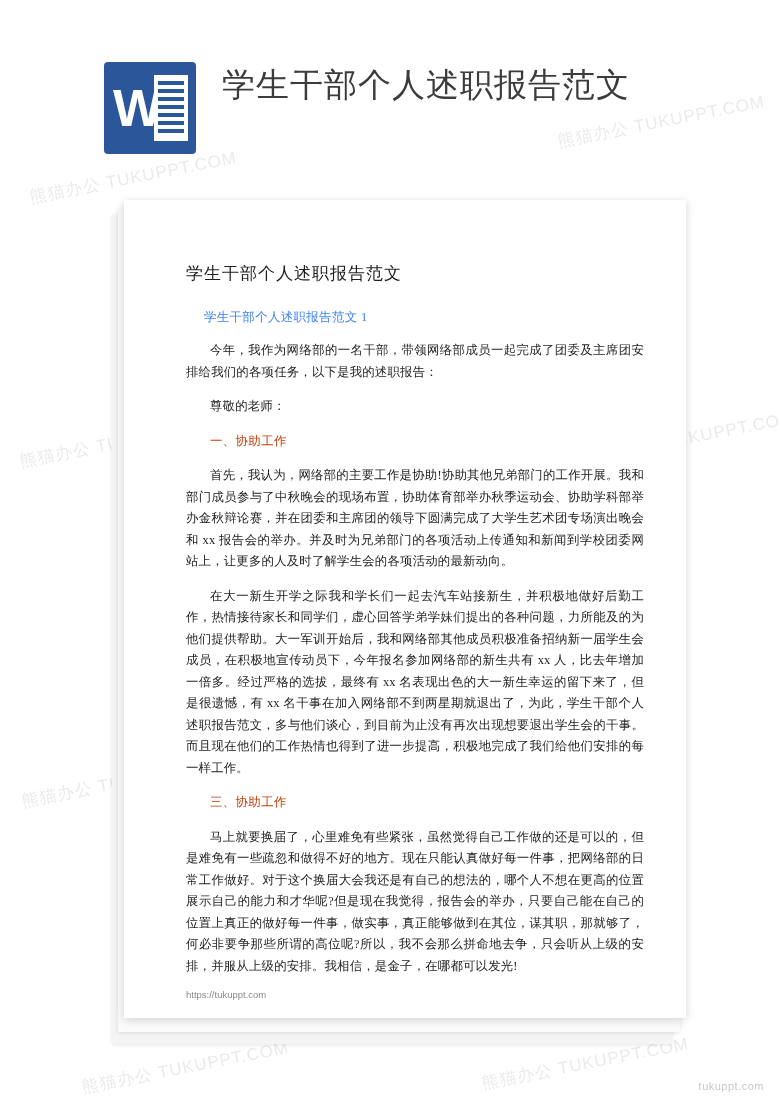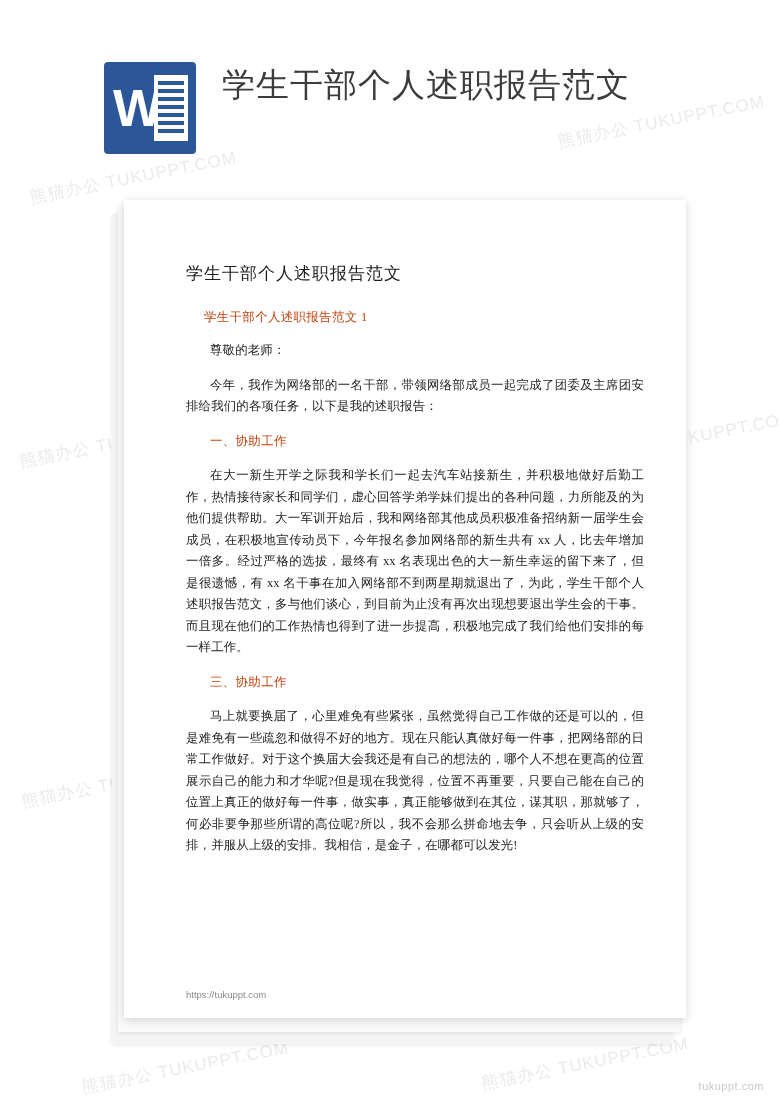--- a/index.html
+++ b/index.html
@@ -126,21 +126,21 @@
   .doc-title {
     font-family: "Liberation Serif", serif;
     font-size: 17px;
     color: #1d1d1d;
     letter-spacing: 1px;
     margin-bottom: 24px;
   }
   .doc-sub {
     font-family: "Liberation Serif", serif;
     font-size: 12.4px;
-    color: #c2410c;
+    color: #3b82f6;
     margin: 0 0 14px 18px;
     letter-spacing: 0.4px;
   }
   .doc-p {
     font-family: "Liberation Serif", serif;
     font-size: 12.4px;
     color: #1d1d1d;
     line-height: 21.5px;
     text-align: justify;
     margin: 0 0 13px 0;
@@ -205,26 +205,27 @@
   <div class="wm" style="left:80px; top:1056px;">熊猫办公 TUKUPPT.COM</div>
   <div class="wm" style="left:480px; top:1052px;">熊猫办公 TUKUPPT.COM</div>
 
   <div class="sheet-back2"></div>
   <div class="sheet-back1"></div>
 
   <div class="sheet-main">
     <div class="doc-inner">
       <div class="doc-title">学生干部个人述职报告范文</div>
       <div class="doc-sub">学生干部个人述职报告范文 1</div>
+      <p class="doc-p">今年，我作为网络部的一名干部，带领网络部成员一起完成了团委及主席团安排给我们的各项任务，以下是我的述职报告：</p>
       <p class="doc-p">尊敬的老师：</p>
-      <p class="doc-p">今年，我作为网络部的一名干部，带领网络部成员一起完成了团委及主席团安排给我们的各项任务，以下是我的述职报告：</p>
       <p class="doc-h">一、协助工作</p>
+      <p class="doc-p">首先，我认为，网络部的主要工作是协助!协助其他兄弟部门的工作开展。我和部门成员参与了中秋晚会的现场布置，协助体育部举办秋季运动会、协助学科部举办金秋辩论赛，并在团委和主席团的领导下圆满完成了大学生艺术团专场演出晚会和 xx 报告会的举办。并及时为兄弟部门的各项活动上传通知和新闻到学校团委网站上，让更多的人及时了解学生会的各项活动的最新动向。</p>
       <p class="doc-p">在大一新生开学之际我和学长们一起去汽车站接新生，并积极地做好后勤工作，热情接待家长和同学们，虚心回答学弟学妹们提出的各种问题，力所能及的为他们提供帮助。大一军训开始后，我和网络部其他成员积极准备招纳新一届学生会成员，在积极地宣传动员下，今年报名参加网络部的新生共有 xx 人，比去年增加一倍多。经过严格的选拔，最终有 xx 名表现出色的大一新生幸运的留下来了，但是很遗憾，有 xx 名干事在加入网络部不到两星期就退出了，为此，学生干部个人述职报告范文，多与他们谈心，到目前为止没有再次出现想要退出学生会的干事。而且现在他们的工作热情也得到了进一步提高，积极地完成了我们给他们安排的每一样工作。</p>
       <p class="doc-h">三、协助工作</p>
-      <p class="doc-p">马上就要换届了，心里难免有些紧张，虽然觉得自己工作做的还是可以的，但是难免有一些疏忽和做得不好的地方。现在只能认真做好每一件事，把网络部的日常工作做好。对于这个换届大会我还是有自己的想法的，哪个人不想在更高的位置展示自己的能力和才华呢?但是现在我觉得，位置不再重要，只要自己能在自己的位置上真正的做好每一件事，做实事，真正能够做到在其位，谋其职，那就够了，何必非要争那些所谓的高位呢?所以，我不会那么拼命地去争，只会听从上级的安排，并服从上级的安排。我相信，是金子，在哪都可以发光!</p>
+      <p class="doc-p">马上就要换届了，心里难免有些紧张，虽然觉得自己工作做的还是可以的，但是难免有一些疏忽和做得不好的地方。现在只能认真做好每一件事，把网络部的日常工作做好。对于这个换届大会我还是有自己的想法的，哪个人不想在更高的位置展示自己的能力和才华呢?但是现在我觉得，报告会的举办，只要自己能在自己的位置上真正的做好每一件事，做实事，真正能够做到在其位，谋其职，那就够了，何必非要争那些所谓的高位呢?所以，我不会那么拼命地去争，只会听从上级的安排，并服从上级的安排。我相信，是金子，在哪都可以发光!</p>
 
     </div>
     <div class="doc-footer">https://tukuppt.com</div>
   </div>
 
   <div class="brand-bottom">tukuppt.com</div>
 
 </div>
 
 </body></html>

